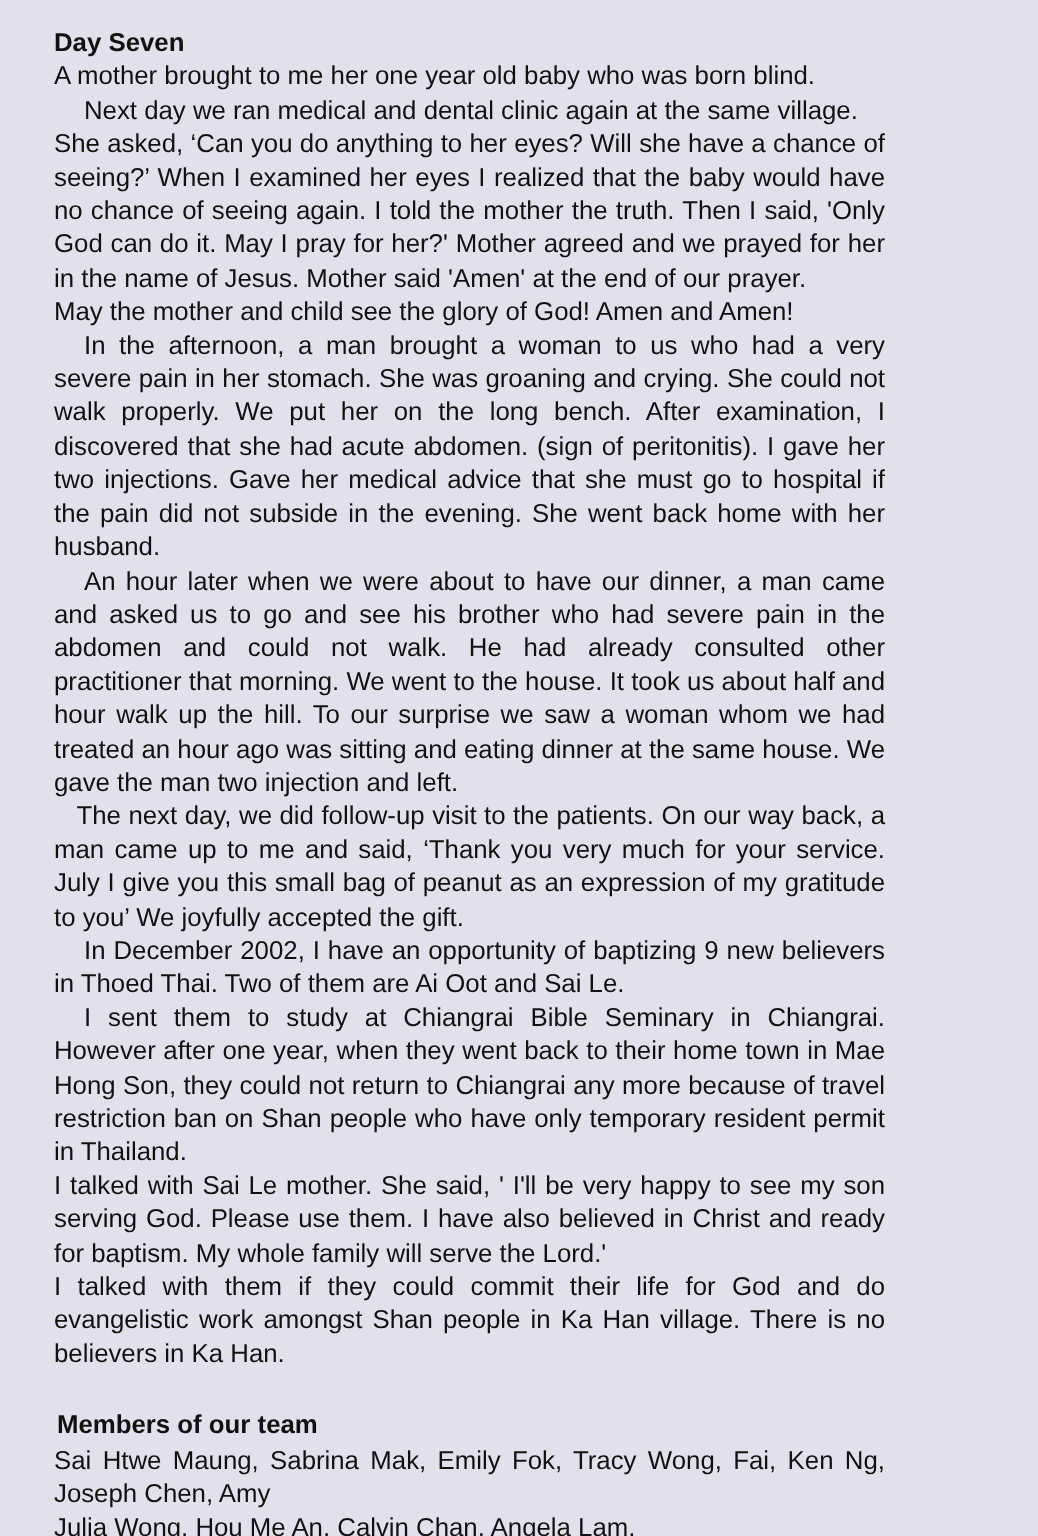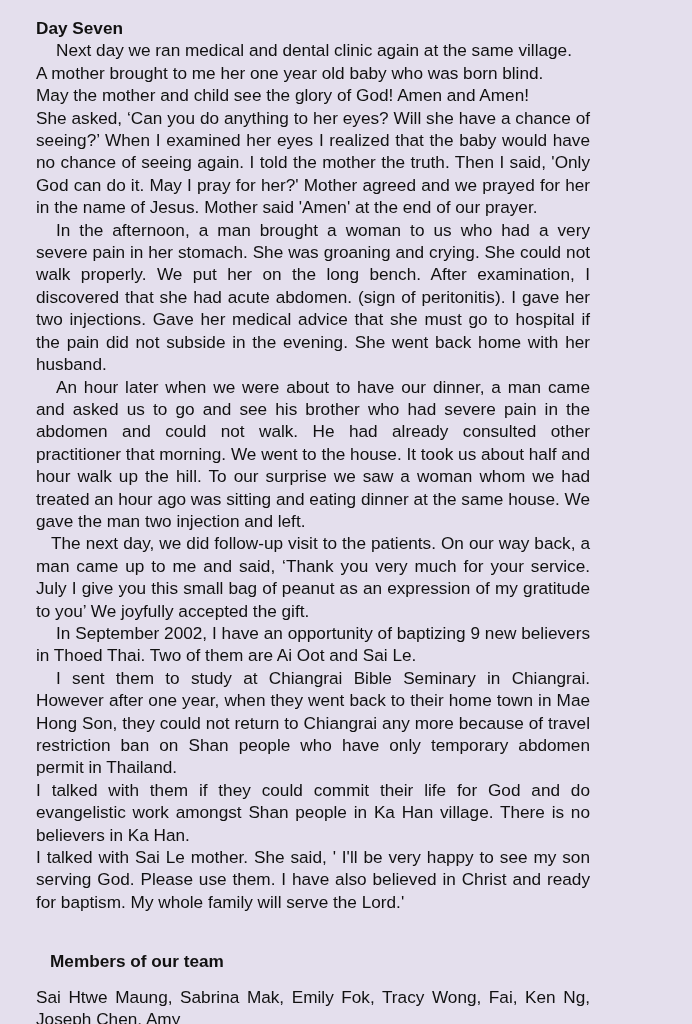--- a/index.html
+++ b/index.html
@@ -35,39 +35,39 @@
       text-indent: 20px;
     }
     .para.indent-sm {
       text-indent: 15px;
     }
     .spacer {
       height: 22.4px;
     }
     .members-heading {
       font-weight: bold;
-      margin: 14px;
+      margin: 2px;
     }
   </style>
 </head>
 <body>
 
 <div class="page">
   <p class="heading">Day Seven</p>
 
+  <p class="para">A mother brought to me her one year old baby who was born blind.</p>
   <p class="para indent">Next day we ran medical and dental clinic again at the same village.</p>
-  <p class="para">A mother brought to me her one year old baby who was born blind.</p>
+  <p class="para">She asked, ‘Can you do anything to her eyes? Will she have a chance of seeing?’ When I examined her eyes I realized that the baby would have no chance of seeing again. I told the mother the truth. Then I said, 'Only God can do it. May I pray for her?' Mother agreed and we prayed for her in the name of Jesus. Mother said 'Amen' at the end of our prayer.</p>
   <p class="para">May the mother and child see the glory of God! Amen and Amen!</p>
-  <p class="para">She asked, ‘Can you do anything to her eyes? Will she have a chance of seeing?’ When I examined her eyes I realized that the baby would have no chance of seeing again. I told the mother the truth. Then I said, 'Only God can do it. May I pray for her?' Mother agreed and we prayed for her in the name of Jesus. Mother said 'Amen' at the end of our prayer.</p>
   <p class="para indent">In the afternoon, a man brought a woman to us who had a very severe pain in her stomach. She was groaning and crying. She could not walk properly. We put her on the long bench. After examination, I discovered that she had acute abdomen. (sign of peritonitis). I gave her two injections. Gave her medical advice that she must go to hospital if the pain did not subside in the evening. She went back home with her husband.</p>
   <p class="para indent">An hour later when we were about to have our dinner, a man came and asked us to go and see his brother who had severe pain in the abdomen and could not walk. He had already consulted other practitioner that morning. We went to the house. It took us about half and hour walk up the hill. To our surprise we saw a woman whom we had treated an hour ago was sitting and eating dinner at the same house. We gave the man two injection and left.</p>
   <p class="para indent-sm">The next day, we did follow-up visit to the patients. On our way back, a man came up to me and said, ‘Thank you very much for your service. July I give you this small bag of peanut as an expression of my gratitude to you’ We joyfully accepted the gift.</p>
-  <p class="para indent">In September 2002, I have an opportunity of baptizing 9 new believers in Thoed Thai. Two of them are Ai Oot and Sai Le.</p>
-  <p class="para indent">I sent them to study at Chiangrai Bible Seminary in Chiangrai. However after one year, when they went back to their home town in Mae Hong Son, they could not return to Chiangrai any more because of travel restriction ban on Shan people who have only temporary abdomen permit in Thailand.</p>
+  <p class="para indent">In December 2002, I have an opportunity of baptizing 9 new believers in Thoed Thai. Two of them are Ai Oot and Sai Le.</p>
+  <p class="para indent">I sent them to study at Chiangrai Bible Seminary in Chiangrai. However after one year, when they went back to their home town in Mae Hong Son, they could not return to Chiangrai any more because of travel restriction ban on Shan people who have only temporary resident permit in Thailand.</p>
+  <p class="para">I talked with Sai Le mother. She said, ' I'll be very happy to see my son serving God. Please use them. I have also believed in Christ and ready for baptism. My whole family will serve the Lord.'</p>
   <p class="para">I talked with them if they could commit their life for God and do evangelistic work amongst Shan people in Ka Han village. There is no believers in Ka Han.</p>
-  <p class="para">I talked with Sai Le mother. She said, ' I'll be very happy to see my son serving God. Please use them. I have also believed in Christ and ready for baptism. My whole family will serve the Lord.'</p>
 
   <div class="spacer"></div>
 
   <p class="members-heading">Members of our team</p>
   <p class="para" style="text-align: justify;">Sai Htwe Maung, Sabrina Mak, Emily Fok, Tracy Wong, Fai, Ken Ng, Joseph Chen, Amy</p>
   <p class="para">Julia Wong, Hou Me An, Calvin Chan, Angela Lam,</p>
 </div>
 
 </body></html>

